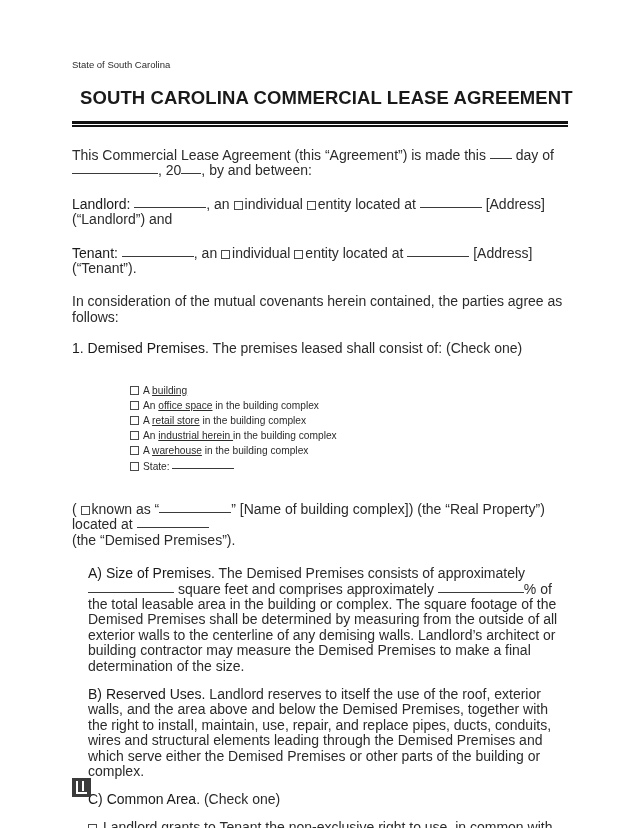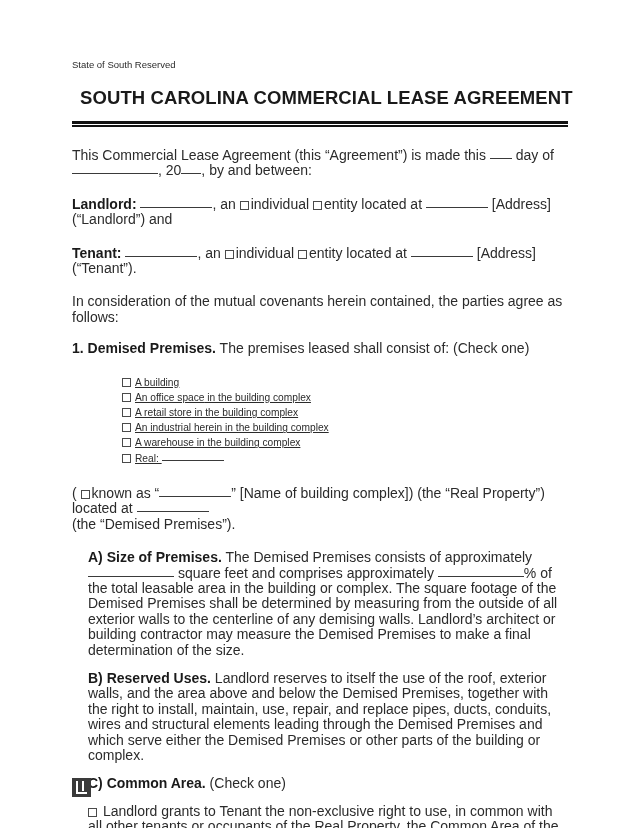--- a/index.html
+++ b/index.html
@@ -60,21 +60,21 @@
     margin: 0;
     color: #2b2b2b;
     text-align: left;
   }
   .sp-18 { height: 18px; }
   .sp-16 { height: 16px; }
   .sp-14 { height: 14px; }
   .sp-13 { height: 13px; }
   .sp-12 { height: 12px; }
   .sp-21 { height: 21px; }
-  b, .bold { font-weight: bold; color: #1a1a1a; }
+  b, .bold { font-weight: normal; color: #1a1a1a; }
   .u { text-decoration: underline; }
   .blank {
     display: inline-block;
     border-bottom: 1px solid #3a3a3a;
     vertical-align: baseline;
     position: relative;
     top: -1px;
   }
   .b-xs { width: 22px; }
   .b-sm { width: 62px; }
@@ -85,23 +85,22 @@
     display: inline-block;
     width: 7px;
     height: 7px;
     border: 1.6px solid #4a4a4a;
     background: #ffffff;
     vertical-align: -1px;
     margin: 0 2px 0 0;
     box-sizing: content-box;
   }
   .check-list {
-    margin: 4px;
+    margin: 12px;
     padding: 0 0 0 46px;
-    text-decoration: underline;
   }
   .check-row {
     font-size: 10.2px;
     line-height: 15.2px;
     white-space: nowrap;
     color: #2b2b2b;
   }
   .check-row .cb { margin-right: 4px; }
   .indent-para {
     padding-left: 16px;
@@ -131,21 +130,21 @@
     width: 2px;
     height: 10px;
     background: #ffffff;
   }
 </style>
 </head>
 <body>
 
 <div class="page">
 
-  <div class="state-line">State of South Reserved</div>
+  <div class="state-line">State of South Carolina</div>
 
   <div class="doc-title">SOUTH CAROLINA COMMERCIAL LEASE AGREEMENT</div>
   <div class="title-rule">
     <div class="thick"></div>
     <div class="gap"></div>
     <div class="thin"></div>
   </div>
 
   <div class="sp-21"></div>
 
@@ -168,21 +167,21 @@
   <p class="body-text"><b>1. Demised Premises.</b><span> The premises leased shall consist of: (Check one)</span></p>
 
   <div class="sp-14"></div>
 
   <div class="check-list">
     <div class="check-row"><span class="cb"></span><span>A </span><span class="u">building</span><span></span></div>
     <div class="check-row"><span class="cb"></span><span>An </span><span class="u">office space</span><span> in the building complex</span></div>
     <div class="check-row"><span class="cb"></span><span>A </span><span class="u">retail store</span><span> in the building complex</span></div>
     <div class="check-row"><span class="cb"></span><span>An </span><span class="u">industrial herein </span><span>in the building complex</span></div>
     <div class="check-row"><span class="cb"></span><span>A </span><span class="u">warehouse</span><span> in the building complex</span></div>
-    <div class="check-row"><span class="cb"></span><span>Real: </span><span class="blank b-sm"></span></div>
+    <div class="check-row"><span class="cb"></span><span>State: </span><span class="blank b-sm"></span></div>
   </div>
 
   <div class="sp-16"></div>
 
   <p class="body-text"><span>( </span><span class="cb"></span><span>known as “</span><span class="blank b-md"></span><span>” [Name of building complex]) (the “Real Property”) located at </span><span class="blank b-md"></span><br><span>(the “Demised Premises”).</span></p>
 
   <div class="sp-18"></div>
 
   <p class="body-text indent-para"><b>A) Size of Premises.</b><span> The Demised Premises consists of approximately </span><span class="blank b-lg"></span><span> square feet and comprises approximately </span><span class="blank b-lg"></span><span>% of the total leasable area in the building or complex. The square footage of the Demised Premises shall be determined by measuring from the outside of all exterior walls to the centerline of any demising walls. Landlord’s architect or building contractor may measure the Demised Premises to make a final determination of the size.</span></p>
 

